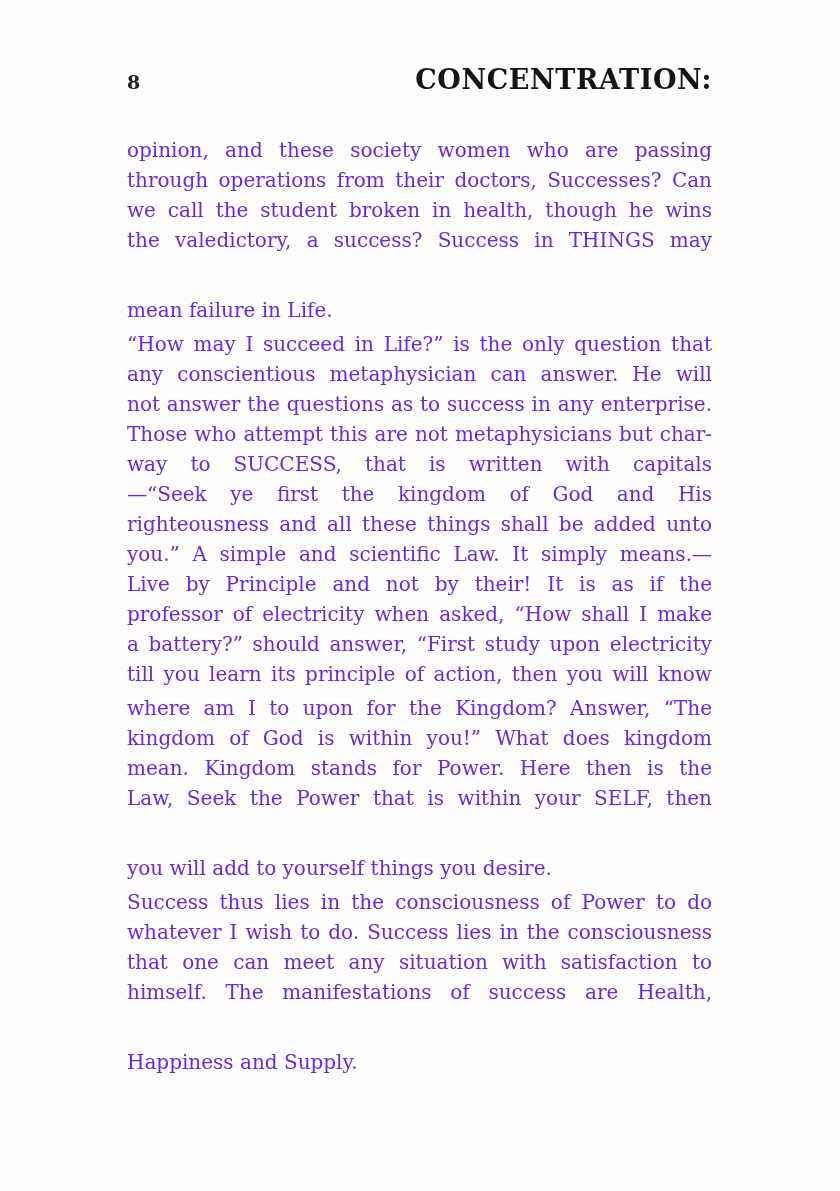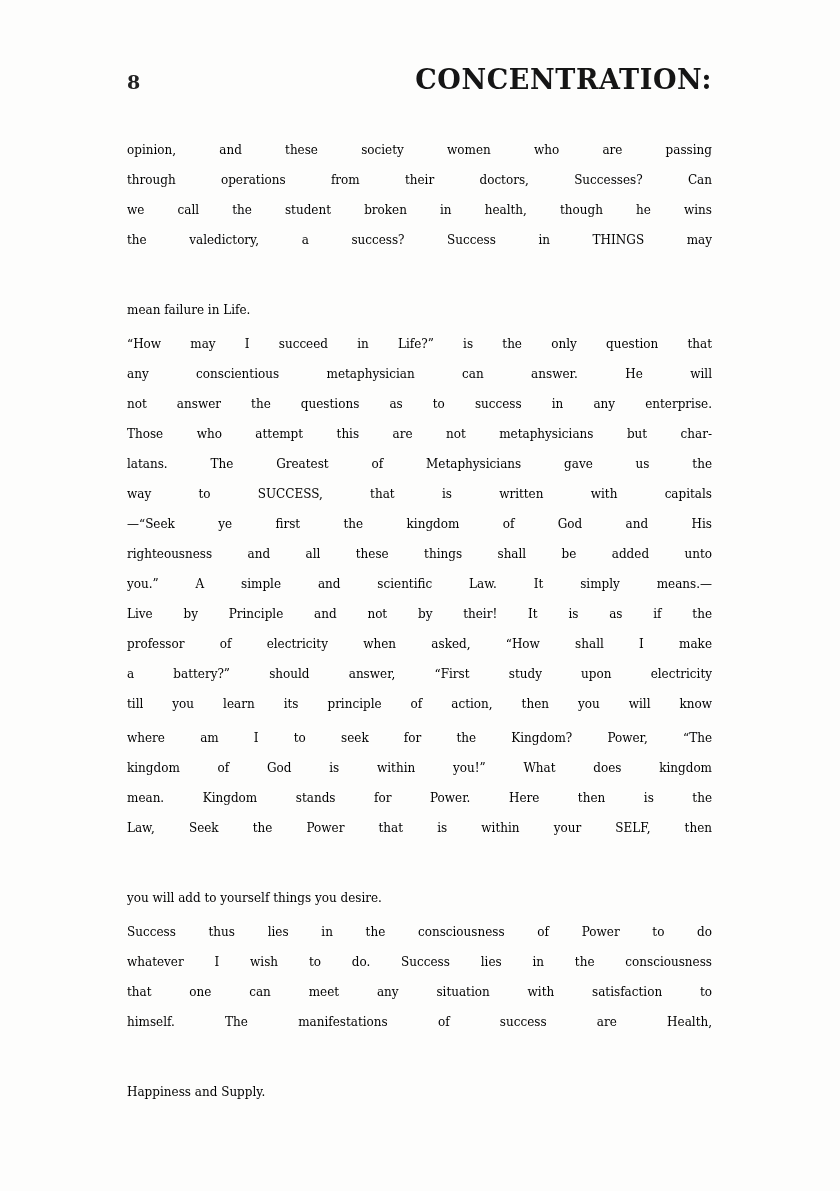--- a/index.html
+++ b/index.html
@@ -29,23 +29,23 @@
     font-size: 19px;
     color: #222;
   }
   .running-title {
     font-weight: bold;
     letter-spacing: 0.6px;
     font-size: 27px;
     color: #151515;
   }
   .text-block {
-    font-size: 12px;
+    font-size: 20px;
     line-height: 30px;
-    color: #000000;
+    color: #6d28d9;
   }
   .paragraph {
     margin: 0 0 4px 0;
   }
   .line {
     text-align: justify;
     text-align-last: justify;
     white-space: normal;
     height: 30px;
     overflow: hidden;
@@ -70,32 +70,31 @@
         <div class="line">through operations from their doctors, Successes?  Can</div>
         <div class="line">we call the student broken in health, though he wins</div>
         <div class="line">the valedictory, a success?  Success in THINGS may</div>
         <div class="line last">mean failure in Life.</div>
       </div>
       <div class="paragraph">
         <div class="line">“How may I succeed in Life?” is the only question that</div>
         <div class="line">any conscientious metaphysician can answer.  He will</div>
         <div class="line">not answer the questions as to success in any enterprise.</div>
         <div class="line">Those who attempt this are not metaphysicians but char-</div>
-        <div class="line">latans.  The Greatest of Metaphysicians gave us the</div>
         <div class="line">way to SUCCESS, that is written with capitals</div>
         <div class="line">—“Seek ye first the kingdom of God and His</div>
         <div class="line">righteousness and all these things shall be added unto</div>
         <div class="line">you.”  A simple and scientific Law.  It simply means.—</div>
         <div class="line">Live by Principle and not by their!  It is as if the</div>
         <div class="line">professor of electricity when asked, “How shall I make</div>
         <div class="line">a battery?” should answer, “First study upon electricity</div>
         <div class="line">till you learn its principle of action, then you will know</div>
       </div>
       <div class="paragraph">
-        <div class="line">where am I to seek for the Kingdom?  Power, “The</div>
+        <div class="line">where am I to upon for the Kingdom?  Answer, “The</div>
         <div class="line">kingdom of God is within you!”  What does kingdom</div>
         <div class="line">mean.  Kingdom stands for Power.  Here then is the</div>
         <div class="line">Law, Seek the Power that is within your SELF, then</div>
         <div class="line last">you will add to yourself things you desire.</div>
       </div>
       <div class="paragraph">
         <div class="line">Success thus lies in the consciousness of Power to do</div>
         <div class="line">whatever I wish to do.  Success lies in the consciousness</div>
         <div class="line">that one can meet any situation with satisfaction to</div>
         <div class="line">himself.  The manifestations of success are Health,</div>

